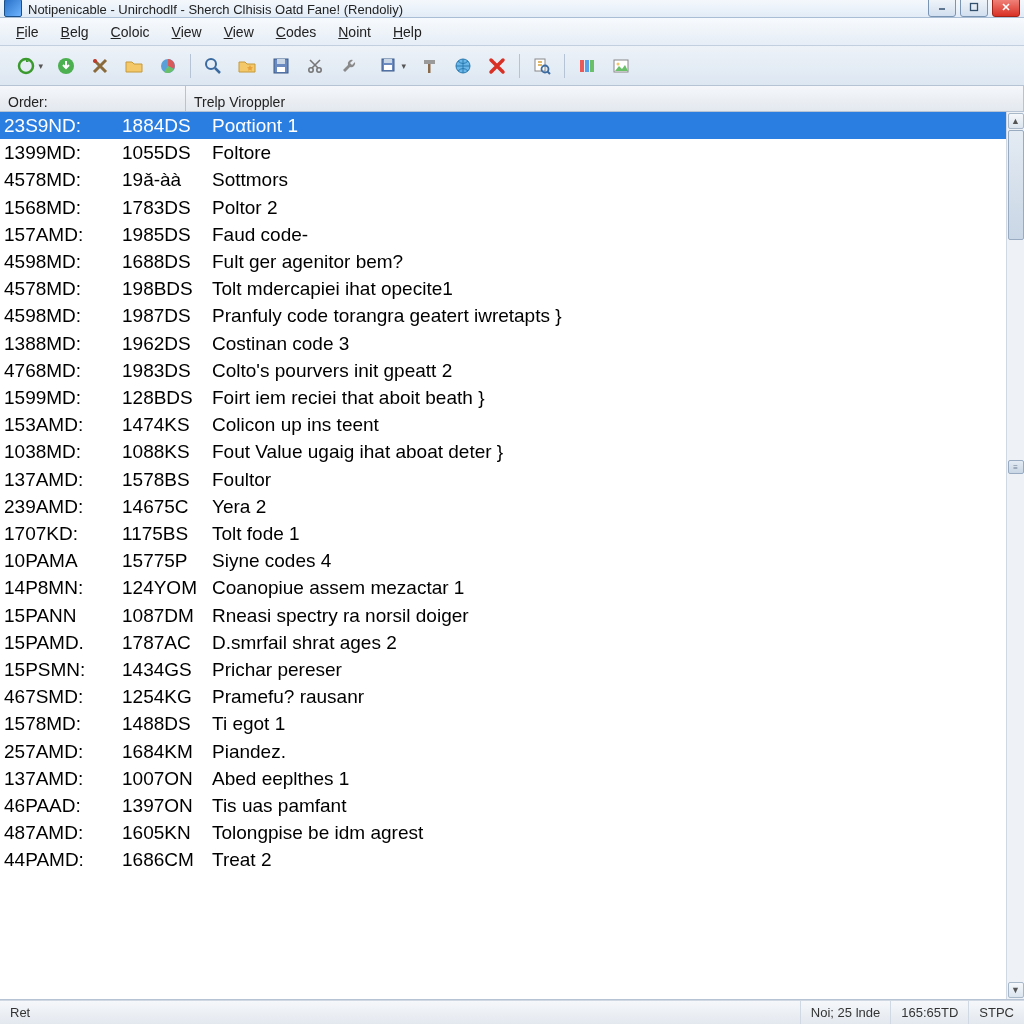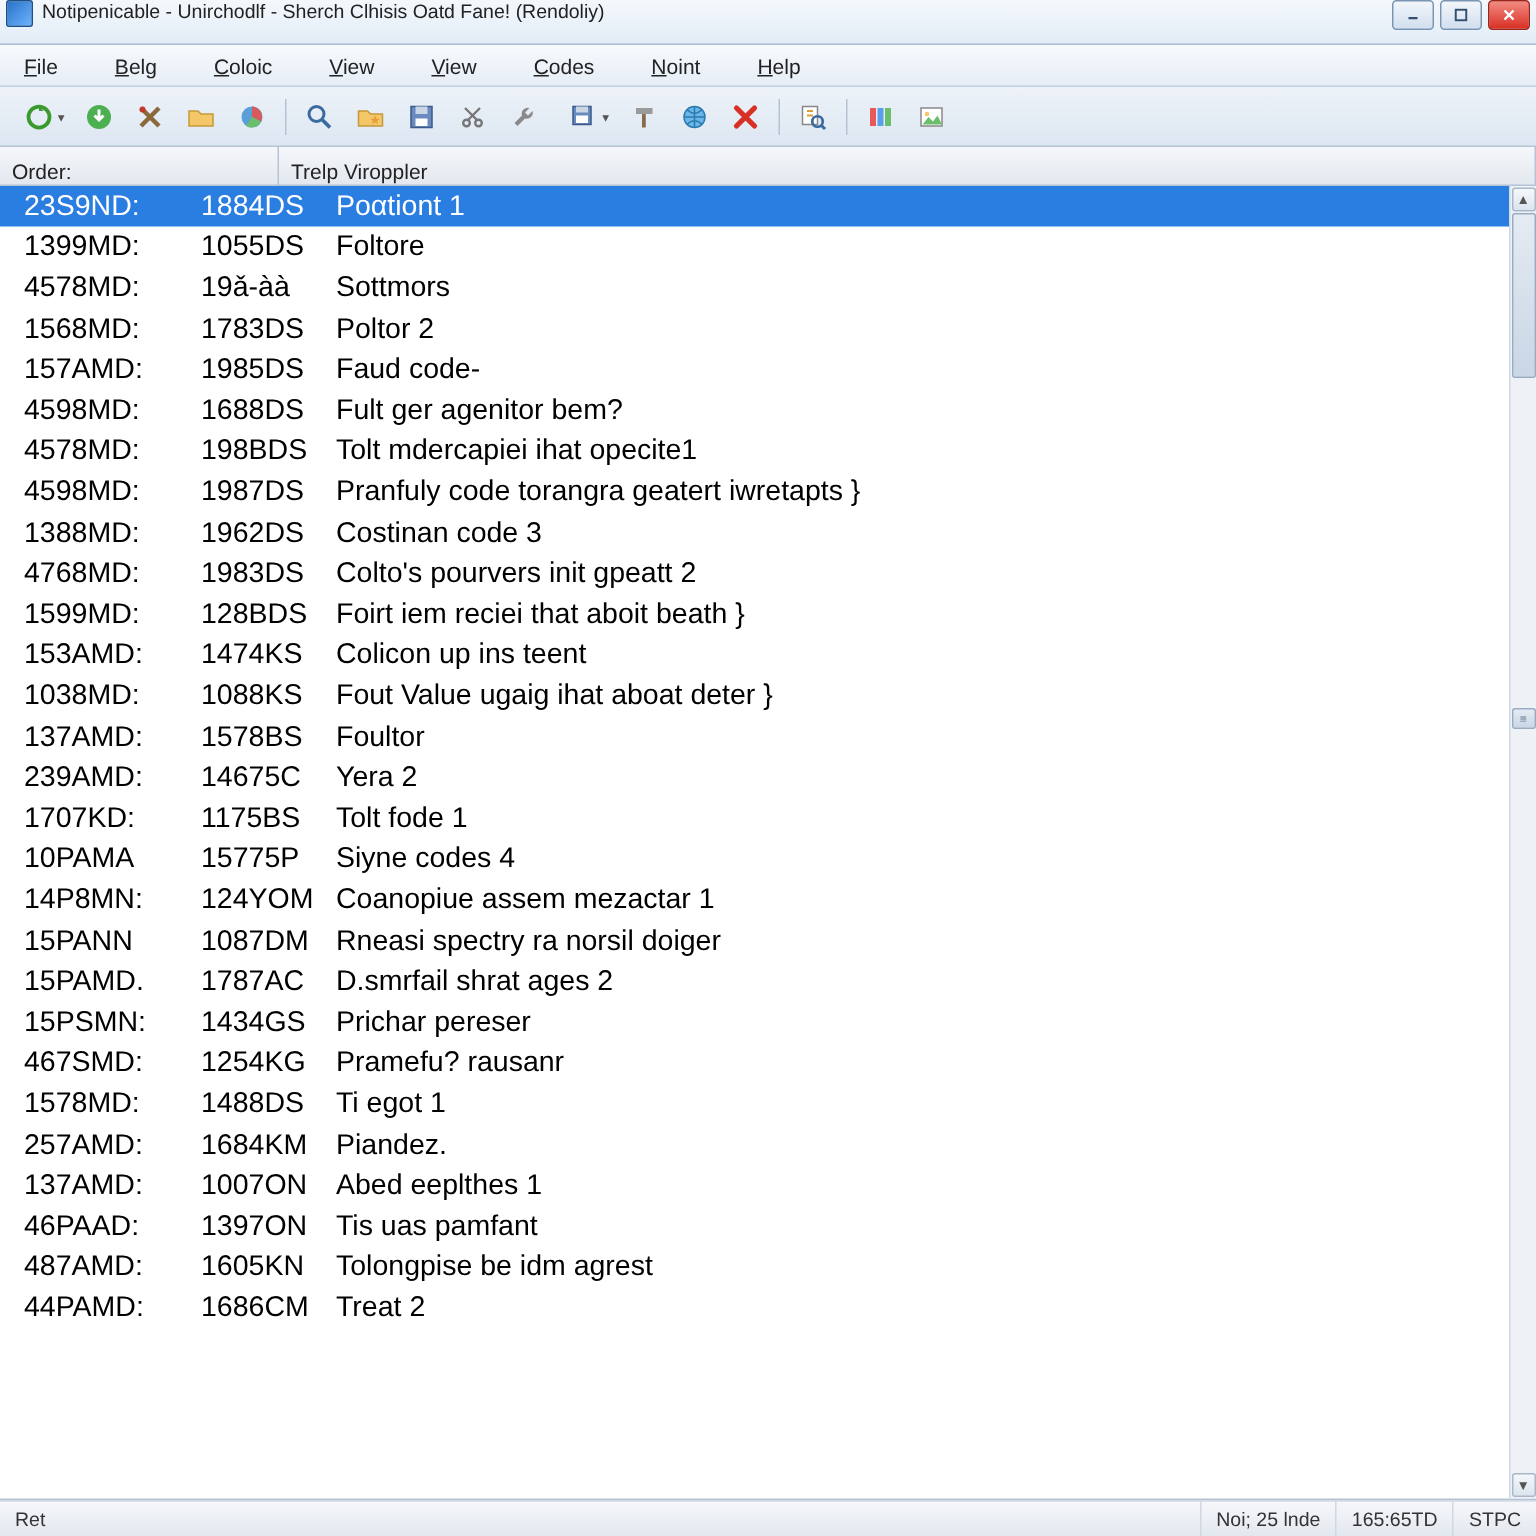--- a/index.html
+++ b/index.html
@@ -1,24 +1,24 @@
 <!DOCTYPE html>
 <html><head>
 <meta charset="utf-8">
 <style>
   * { box-sizing: border-box; margin: 0; padding: 0; }
   html, body { width: 1024px; height: 1024px; overflow: hidden; font-family: "Segoe UI", Tahoma, sans-serif; }
   body { background: #d6e4f2; display: flex; flex-direction: column; }
 
   
   .titlebar {
-    height: 30px;
+    height: 18px;
     background: linear-gradient(to bottom, #f4f8fc, #e2ecf7);
     border-bottom: 1px solid #a9bdd4;
-    display: flex; align-items: flex-start;
+    display: flex; align-items: flex-end;
     padding: 0 4px;
   }
   .titlebar .app-icon {
     width: 18px; height: 18px; margin-right: 6px;
     background: linear-gradient(135deg,#2a72c8,#6db3ff);
     border: 1px solid #1b4f8a; border-radius: 2px;
   }
   .titlebar .title-text { font-size: 13px; color: #222; flex: 1; }
   .win-controls { display: flex; gap: 4px; }
   .win-btn {
@@ -29,21 +29,21 @@
     font-size: 10px; color: #33506f;
   }
   .win-btn.close { background: linear-gradient(to bottom,#f28b82,#d93025); color: #fff; border-color: #a12318; font-weight: bold; }
   .win-btn svg { width: 10px; height: 10px; }
 
   
   .menubar {
     height: 28px;
     background: linear-gradient(to bottom,#f7fafd,#e6edf6);
     border-bottom: 1px solid #c2cfde;
-    display: flex; align-items: center; padding: 0 6px; gap: 18px;
+    display: flex; align-items: center; padding: 0 6px; gap: 2px;
   }
   .menu-item {
     padding: 3px 10px; font-size: 14px; color: #222;
     border-radius: 3px;
   }
   .menu-item .ul { text-decoration: underline; }
 
   
   .toolbar {
     height: 40px;
@@ -81,21 +81,21 @@
   .main { flex: 1; display: flex; background: #fff; border-bottom: 1px solid #b5c3d4; overflow: hidden; }
   .list {
     flex: 1; overflow: hidden;
     font-family: "Segoe UI", Tahoma, sans-serif;
     font-size: 19px; line-height: 27.2px;
     white-space: nowrap;
     color: #000;
   }
   .row { padding: 0 4px; }
   .row.sel { background: #2a7de1; color: #fff; }
-  .row .c1 { display: inline-block; width: 98px; margin-left: 12px; }
+  .row .c1 { display: inline-block; width: 98px; }
   .row .c2 { display: inline-block; width: 90px; margin-left: 20px; }
   .row .c3 { display: inline-block; }
 
   .scrollbar {
     width: 18px; background: #eef2f6; border-left: 1px solid #cfd8e3;
     display: flex; flex-direction: column; align-items: center;
   }
   .scrollbar .arrow {
     width: 16px; height: 16px; margin: 1px 0;
     background: linear-gradient(to bottom,#f5f8fb,#dbe4ee);

